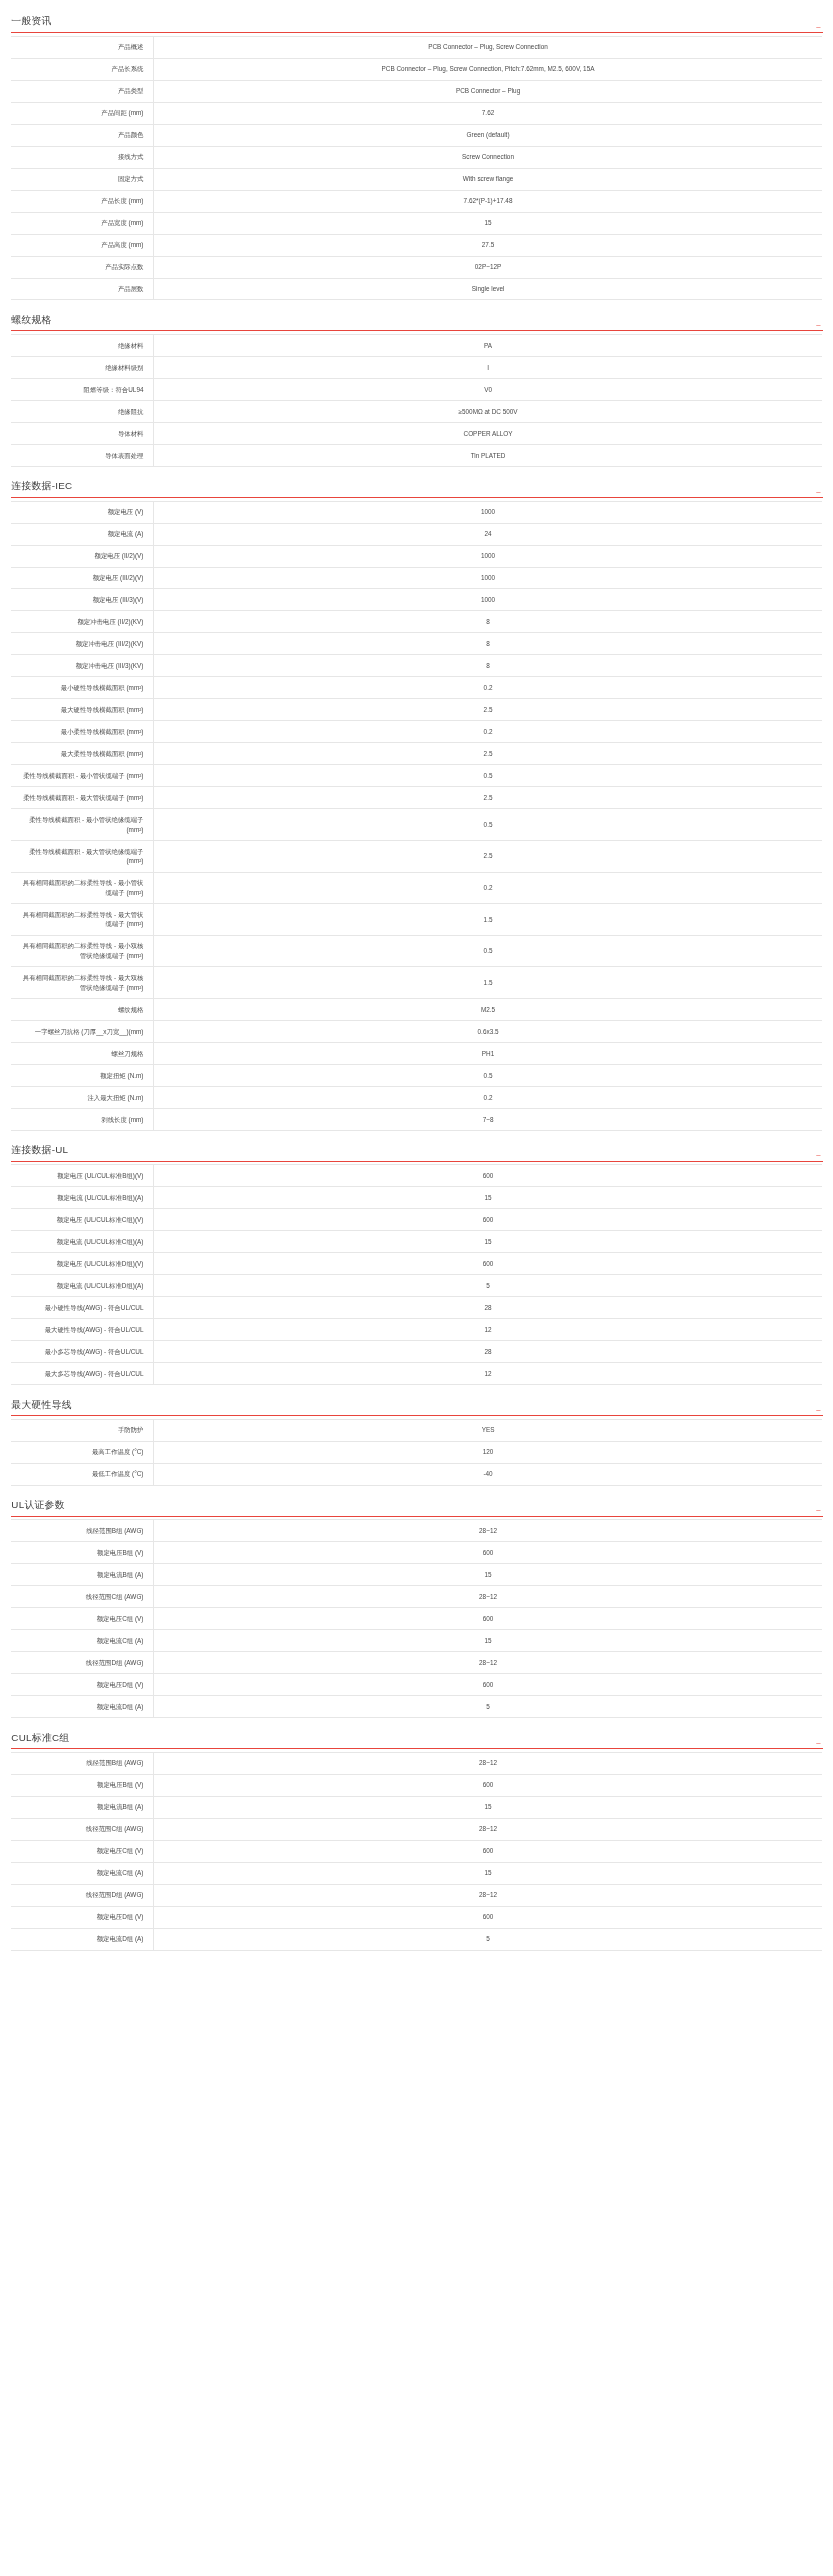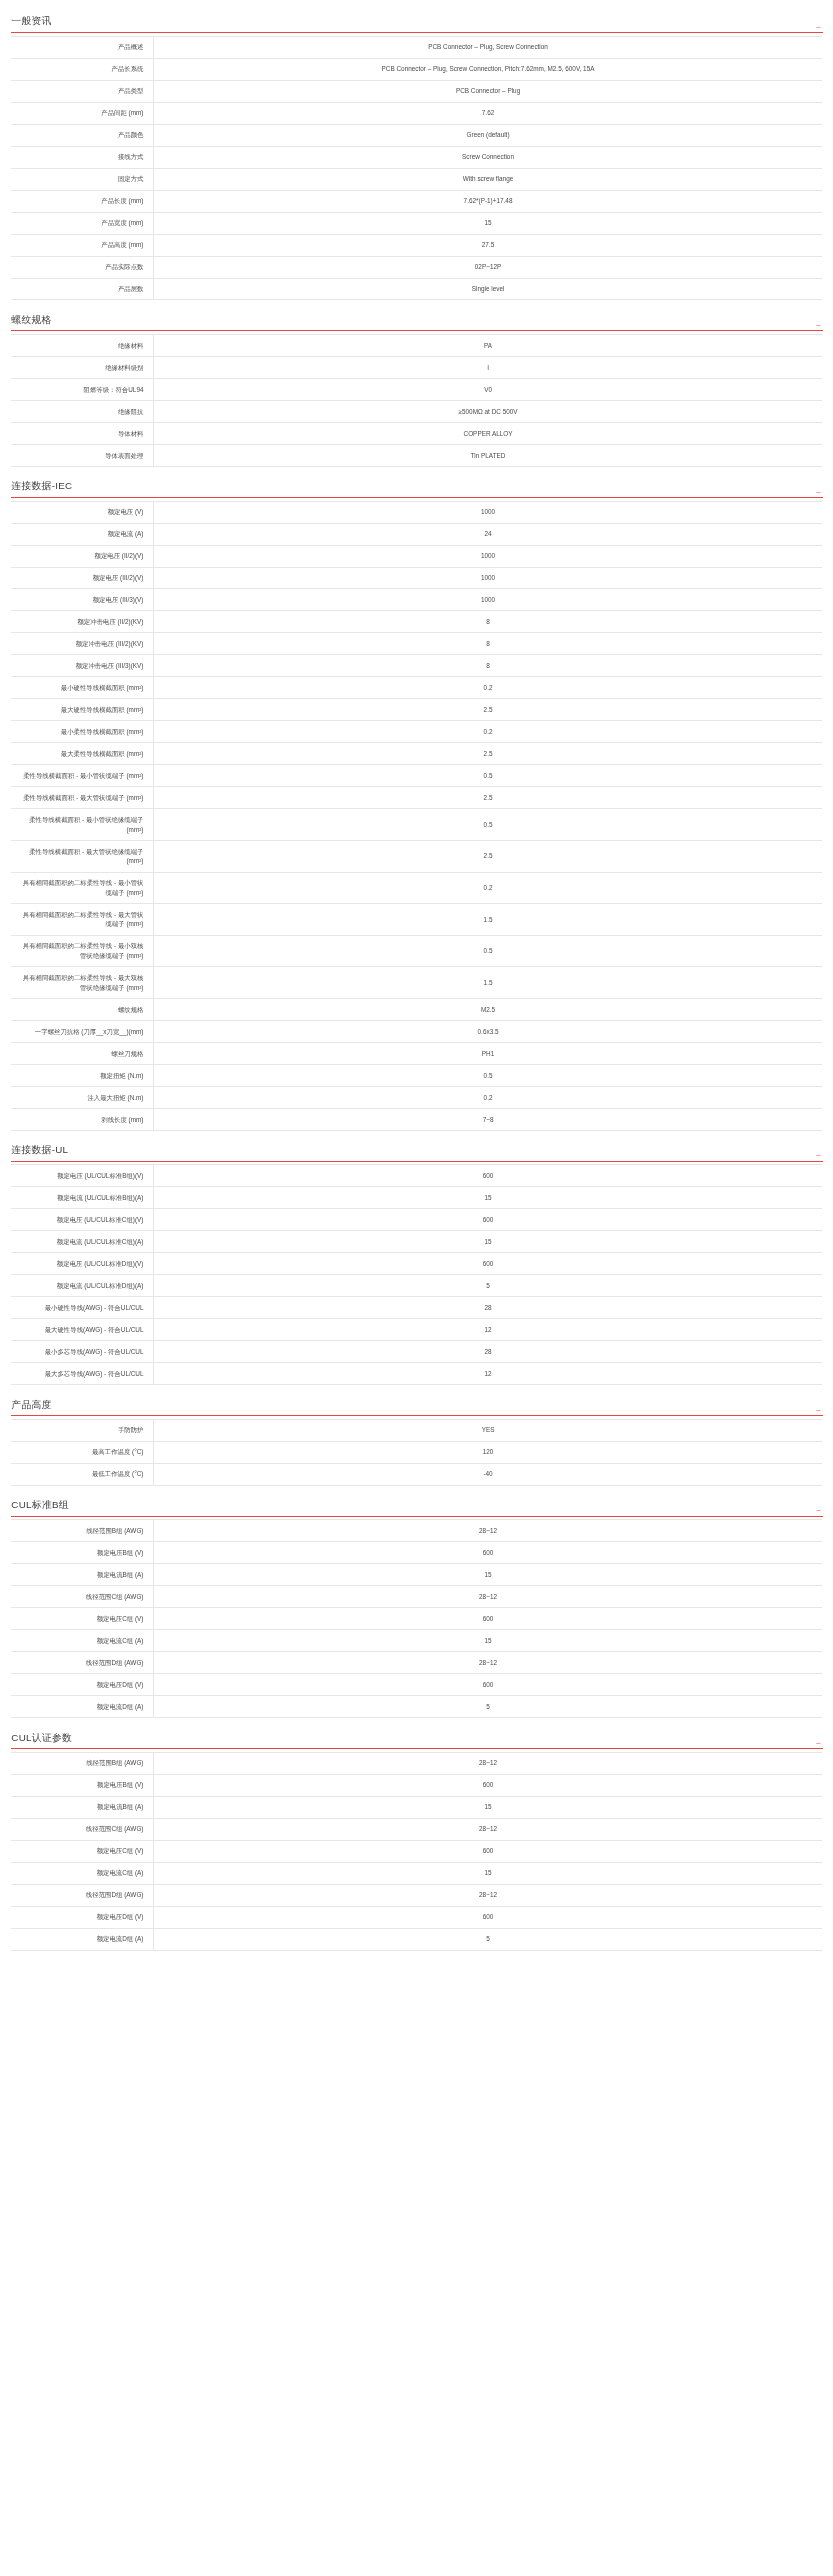--- a/index.html
+++ b/index.html
@@ -322,40 +322,40 @@
               <td class="val">28</td>
             </tr>
             <tr>
               <td class="key">最大多芯导线(AWG) - 符合UL/CUL</td>
               <td class="val">12</td>
             </tr>
           </tbody>
         </table>
       </div>
       <div class="section">
-        <div class="section-header"><span class="section-title">产品高度</span><div class="section-rule"></div><span class="section-collapse">–</span></div>
+        <div class="section-header"><span class="section-title">最大硬性导线</span><div class="section-rule"></div><span class="section-collapse">–</span></div>
         <table class="spec">
           <tbody>
             <tr>
               <td class="key">手防防护</td>
               <td class="val">YES</td>
             </tr>
             <tr>
               <td class="key">最高工作温度 (°C)</td>
               <td class="val">120</td>
             </tr>
             <tr>
               <td class="key">最低工作温度 (°C)</td>
               <td class="val">-40</td>
             </tr>
           </tbody>
         </table>
       </div>
       <div class="section">
-        <div class="section-header"><span class="section-title">CUL标准B组</span><div class="section-rule"></div><span class="section-collapse">–</span></div>
+        <div class="section-header"><span class="section-title">UL认证参数</span><div class="section-rule"></div><span class="section-collapse">–</span></div>
         <table class="spec">
           <tbody>
             <tr>
               <td class="key">线径范围B组 (AWG)</td>
               <td class="val">28~12</td>
             </tr>
             <tr>
               <td class="key">额定电压B组 (V)</td>
               <td class="val">600</td>
             </tr>
@@ -384,21 +384,21 @@
               <td class="val">600</td>
             </tr>
             <tr>
               <td class="key">额定电流D组 (A)</td>
               <td class="val">5</td>
             </tr>
           </tbody>
         </table>
       </div>
       <div class="section">
-        <div class="section-header"><span class="section-title">CUL认证参数</span><div class="section-rule"></div><span class="section-collapse">–</span></div>
+        <div class="section-header"><span class="section-title">CUL标准C组</span><div class="section-rule"></div><span class="section-collapse">–</span></div>
         <table class="spec">
           <tbody>
             <tr>
               <td class="key">线径范围B组 (AWG)</td>
               <td class="val">28~12</td>
             </tr>
             <tr>
               <td class="key">额定电压B组 (V)</td>
               <td class="val">600</td>
             </tr>

